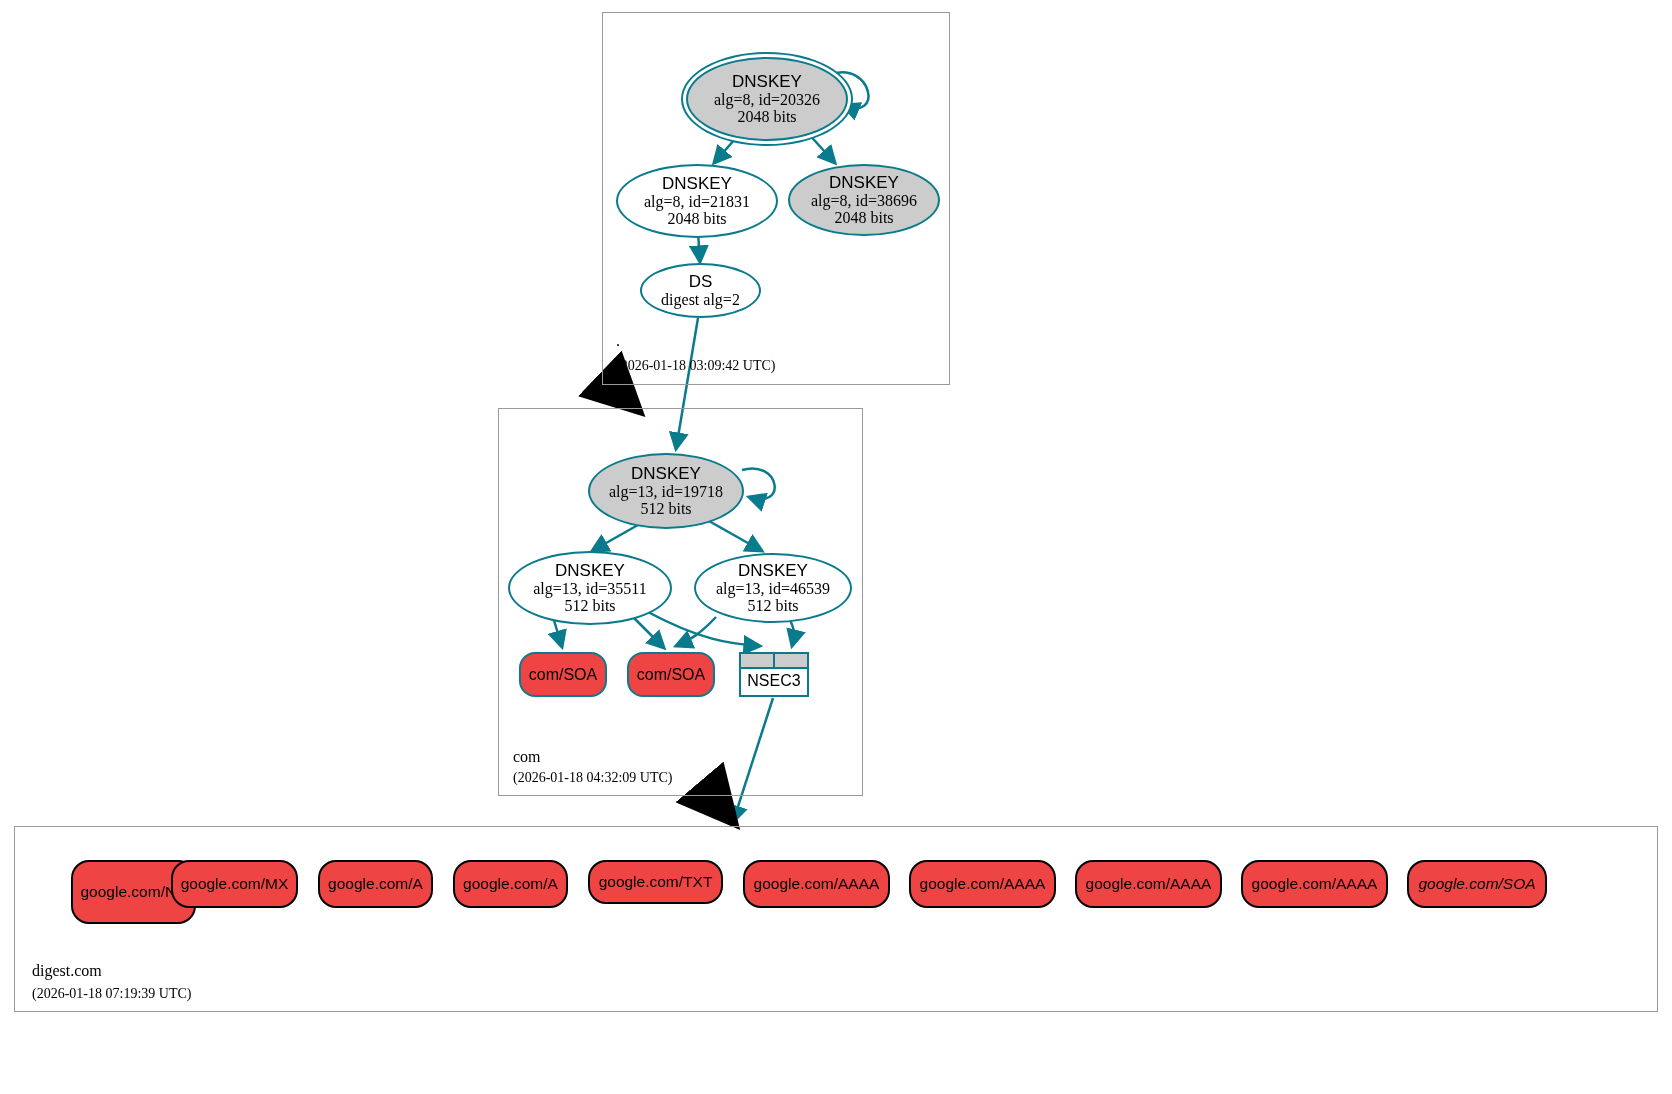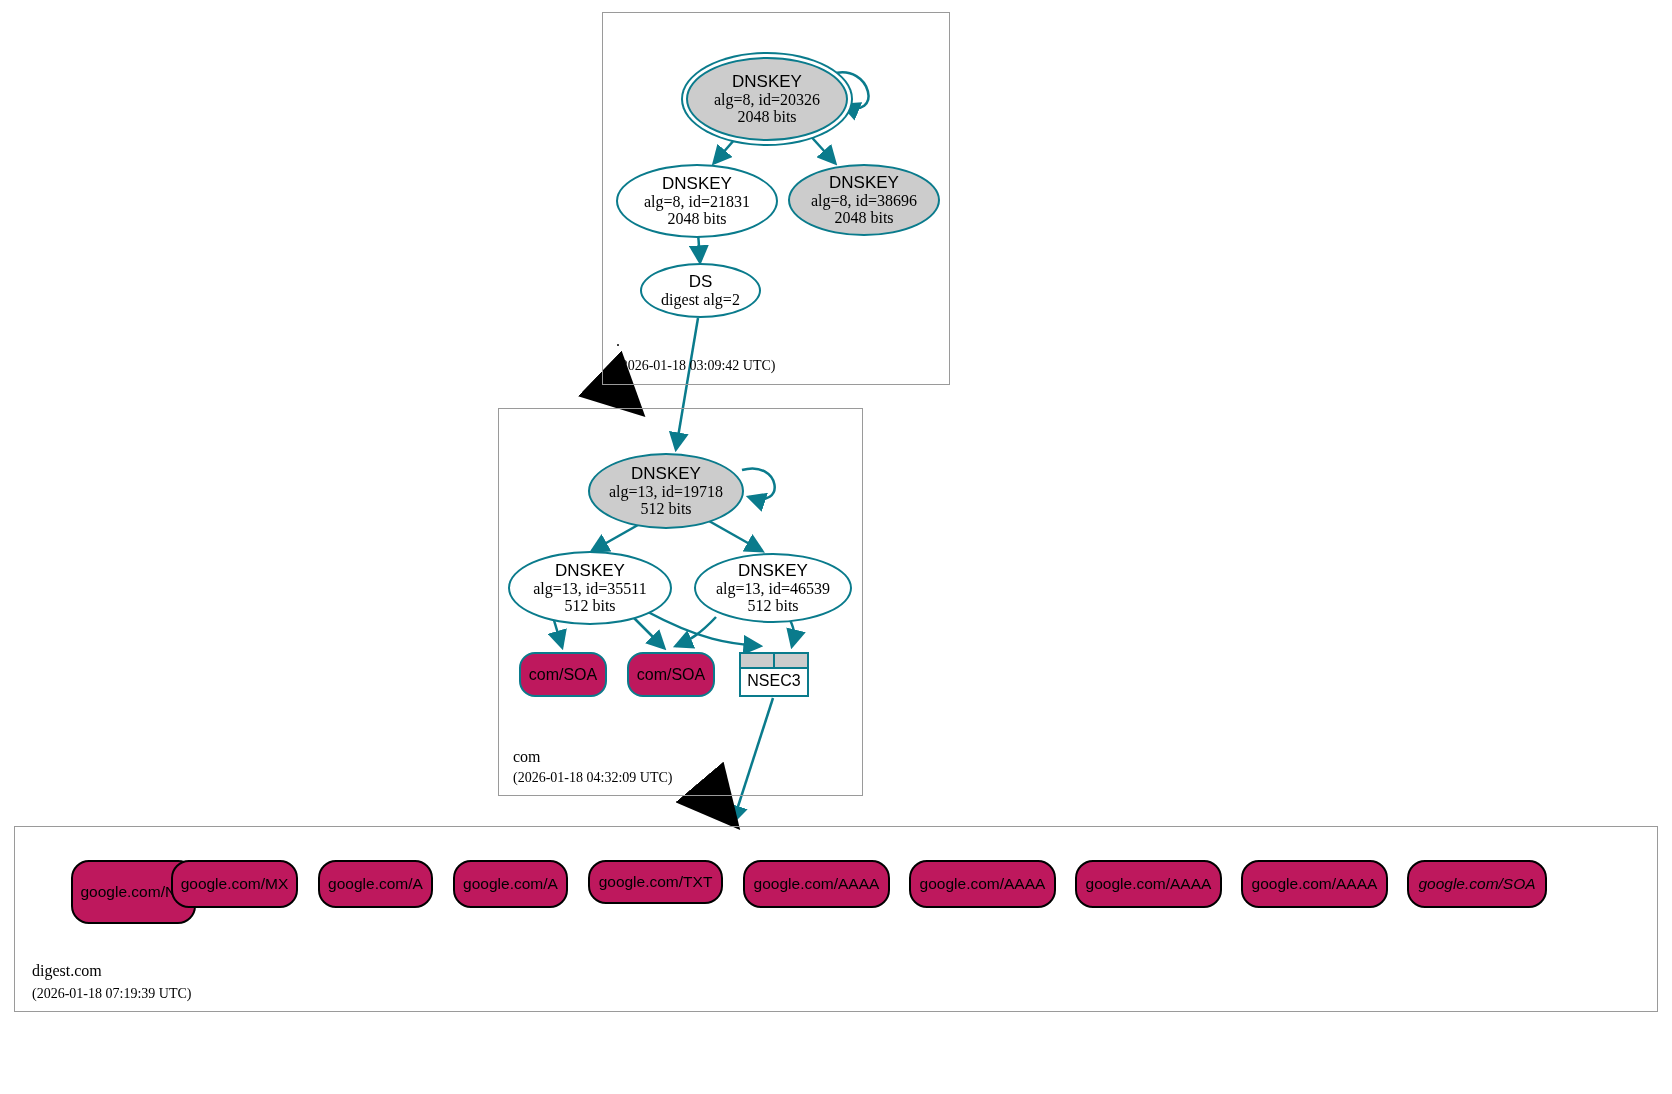--- a/index.html
+++ b/index.html
@@ -77,21 +77,21 @@
     font-size: 16px;
     font-family: "Liberation Serif", "DejaVu Serif", serif;
     color: #000000;
   }
   
   .rrset {
     position: absolute;
     box-sizing: border-box;
     border: 2px solid #0a7b8c;
     border-radius: 16px;
-    background: #be185d;
+    background: #ef4444;
     display: flex;
     align-items: center;
     justify-content: center;
     font-family: "Liberation Sans", "DejaVu Sans", sans-serif;
     font-size: 16px;
     color: #000000;
     white-space: nowrap;
   }
   .rrset.black {
     border: 2px solid #000000;

